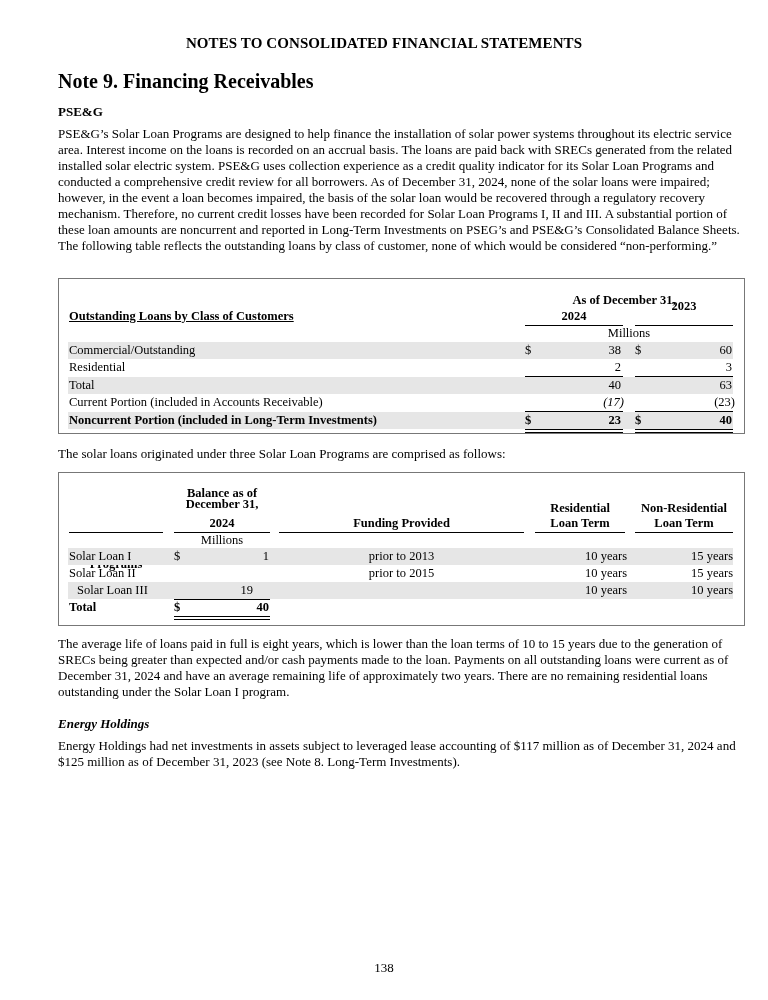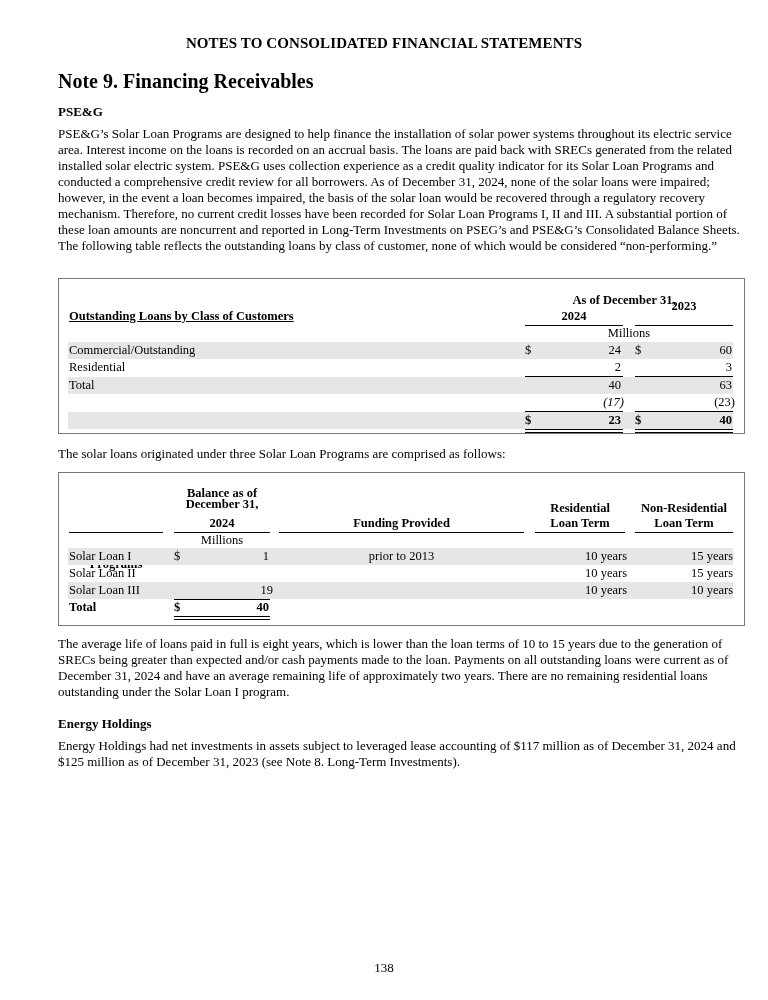--- a/index.html
+++ b/index.html
@@ -35,41 +35,43 @@
   <div class="cell b u" style="left:10px; top:30px;">Outstanding Loans by Class of Customers</div>
   <div class="cell b c" style="left:466px; width:98px; top:30px;">2024</div>
   <div class="cell b c" style="left:576px; width:98px; top:20px;text-align:center;">2023</div>
   <div class="hline" style="left:466px; width:98px; top:46px;"></div>
   <div class="hline" style="left:576px; width:98px; top:46px;"></div>
   <div class="cell c" style="left:466px; width:208px; top:47px;">Millions</div>
 
   <div class="band" style="left:9px; width:665px; top:63px;"></div>
   <div class="cell" style="left:10px; top:64px;">Commercial/Outstanding</div>
   <div class="cell" style="left:466px; top:64px;">$</div>
-  <div class="cell r" style="left:500px; width:62px; top:64px;">24</div>
+  <div class="cell r" style="left:500px; width:62px; top:64px;">38</div>
   <div class="cell" style="left:576px; top:64px;">$</div>
   <div class="cell r" style="left:600px; width:73px; top:64px;">60</div>
 
   <div class="cell" style="left:10px; top:81px;">Residential</div>
   <div class="cell r" style="left:500px; width:62px; top:81px;">2</div>
   <div class="cell r" style="left:600px; width:73px; top:81px;">3</div>
   <div class="hline" style="left:466px; width:98px; top:97px;"></div>
   <div class="hline" style="left:576px; width:98px; top:97px;"></div>
 
   <div class="band" style="left:9px; width:665px; top:98px;"></div>
   <div class="cell" style="left:10px; top:99px;">Total</div>
   <div class="cell r" style="left:500px; width:62px; top:99px;">40</div>
   <div class="cell r" style="left:600px; width:73px; top:99px;">63</div>
 
+  <div class="cell" style="left:10px; top:116px;">Current Portion (included in Accounts Receivable)</div>
   <div class="cell r" style="left:500px; width:65px; top:116px;font-style:italic;">(17)</div>
   <div class="cell r" style="left:600px; width:76px; top:116px;">(23)</div>
   <div class="hline" style="left:466px; width:98px; top:132px;"></div>
   <div class="hline" style="left:576px; width:98px; top:132px;"></div>
 
   <div class="band" style="left:9px; width:665px; top:133px;"></div>
+  <div class="cell b" style="left:10px; top:134px;">Noncurrent Portion (included in Long-Term Investments)</div>
   <div class="cell b" style="left:466px; top:134px;">$</div>
   <div class="cell b r" style="left:500px; width:62px; top:134px;">23</div>
   <div class="cell b" style="left:576px; top:134px;">$</div>
   <div class="cell b r" style="left:600px; width:73px; top:134px;">40</div>
   <div class="dline" style="left:466px; width:98px; top:150px;"></div>
   <div class="dline" style="left:576px; width:98px; top:150px;"></div>
 </div>
 
 <div class="para" style="top:446px;">The solar loans originated under three Solar Loan Programs are comprised as follows:</div>
 
@@ -93,34 +95,35 @@
   <div class="band" style="left:9px; width:665px; top:75px;"></div>
   <div class="cell" style="left:10px; top:76px;">Solar Loan I</div>
   <div class="cell" style="left:115px; top:76px;">$</div>
   <div class="cell r" style="left:140px; width:70px; top:76px;">1</div>
   <div class="cell c" style="left:220px; width:245px; top:76px;">prior to 2013</div>
   <div class="cell r" style="left:476px; width:92px; top:76px;">10 years</div>
   <div class="cell r" style="left:576px; width:98px; top:76px;">15 years</div>
 
   <div class="cell" style="left:10px; top:93px;">Solar Loan II</div>
   <div class="cell r" style="left:140px; width:70px; top:111px;">20</div>
+  <div class="cell c" style="left:220px; width:245px; top:93px;">prior to 2015</div>
   <div class="cell r" style="left:476px; width:92px; top:93px;">10 years</div>
   <div class="cell r" style="left:576px; width:98px; top:93px;">15 years</div>
 
   <div class="band" style="left:9px; width:665px; top:109px;"></div>
-  <div class="cell" style="left:10px; top:110px;">Solar Loan III</div>
-  <div class="cell r" style="left:144px; width:70px; top:110px;">19</div>
+  <div class="cell" style="left:10px; top:110px;padding-left:8px;">Solar Loan III</div>
+  <div class="cell r" style="left:124px; width:70px; top:110px;">19</div>
   <div class="cell r" style="left:476px; width:92px; top:110px;">10 years</div>
   <div class="cell r" style="left:576px; width:98px; top:110px;">10 years</div>
   <div class="hline" style="left:115px; width:96px; top:126px;"></div>
 
   <div class="cell b" style="left:10px; top:127px;">Total</div>
   <div class="cell b" style="left:115px; top:127px;">$</div>
   <div class="cell b r" style="left:140px; width:70px; top:127px;">40</div>
   <div class="dline" style="left:115px; width:96px; top:143px;"></div>
 </div>
 
 <div class="para" style="top:636px;">The average life of loans paid in full is eight years, which is lower than the loan terms of 10 to 15 years due to the generation of SRECs being greater than expected and/or cash payments made to the loan. Payments on all outstanding loans were current as of December 31, 2024 and have an average remaining life of approximately two years. There are no remaining residential loans outstanding under the Solar Loan I program.</div>
 
-<div class="sub" style="top:716px;">Energy Holdings</div>
+<div class="sub" style="top:716px;font-style:italic;">Energy Holdings</div>
 <div class="para" style="top:738px;">Energy Holdings had net investments in assets subject to leveraged lease accounting of $117 million as of December 31, 2024 and $125 million as of December 31, 2023 (see Note 8. Long-Term Investments).</div>
 
 <div class="pagenum">138</div>
 
 </body></html>

